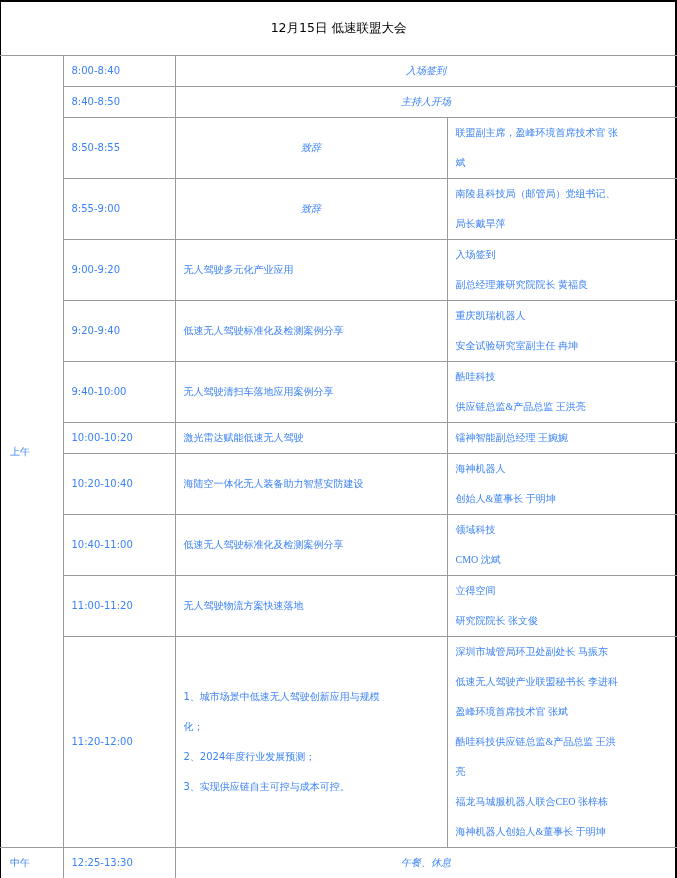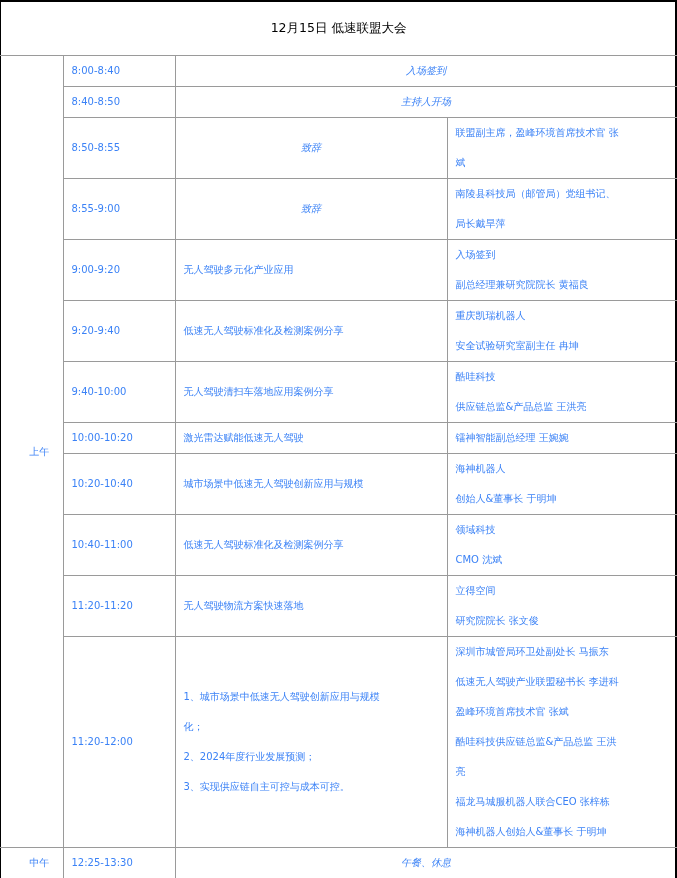--- a/index.html
+++ b/index.html
@@ -3,26 +3,26 @@
 <meta charset="utf-8">
 <style>
   html, body { margin: 0; padding: 0; background: #ffffff; }
   body { width: 677px; height: 878px; overflow: hidden; position: relative;
          font-family: "DejaVu Sans", "Liberation Sans", sans-serif; font-size: 13px; color: #333; }
   .frame { position: absolute; left: 0; top: 0; width: 677px; height: 878px; box-sizing: border-box;
            border-top: 2px solid #000; border-right: 2px solid #000; border-left: 1px solid #000; }
   table { border-collapse: collapse; position: absolute; left: 0; top: 0; width: 677px; table-layout: fixed; }
   td { border: 1.5px solid #9a9a9a; padding: 0 8px; vertical-align: middle; font-size: 10px; line-height: 30px; color: #3b82f6; }
   .title-cell { height: 55px; text-align: center; color: #000000; font-size: 12.5px; border-top: none; border-left: none; border-right: none; }
-  .period { text-align: center; padding-left: 24px; border-left: none; }
+  .period { text-align: left; padding-left: 10px; border-left: none; }
   .center { text-align: center; font-style: italic; }
   .time { padding-left: 8px; }
   .speaker-line { display: block; line-height: 30px; }
   .topic-line { display: block; line-height: 30px; }
-  .speaker { padding-left: 8px; }
+  .speaker { padding-left: 8px; font-family: Liberation Serif, serif; }
   .last td { border-bottom: 2px solid #7f1d1d; }
 </style>
 </head>
 <body>
 
 <div class="frame"></div>
 
 <table>
   <colgroup>
     <col style="width:63px">
@@ -86,36 +86,36 @@
   </tr>
   <tr style="height:30px">
     <td class="time">10:00-10:20</td>
     <td>激光雷达赋能低速无人驾驶</td>
     <td class="speaker">
       <span class="speaker-line">镭神智能副总经理 王婉婉</span>
     </td>
   </tr>
   <tr style="height:60px">
     <td class="time">10:20-10:40</td>
-    <td>城市场景中低速无人驾驶创新应用与规模</td>
+    <td>海陆空一体化无人装备助力智慧安防建设</td>
     <td class="speaker">
       <span class="speaker-line">海神机器人</span>
       <span class="speaker-line">创始人&amp;董事长 于明坤</span>
     </td>
   </tr>
   <tr style="height:60px">
     <td class="time">10:40-11:00</td>
     <td>低速无人驾驶标准化及检测案例分享</td>
     <td class="speaker">
       <span class="speaker-line">领域科技</span>
       <span class="speaker-line">CMO 沈斌</span>
     </td>
   </tr>
   <tr style="height:60px">
-    <td class="time">11:20-11:20</td>
+    <td class="time">11:00-11:20</td>
     <td>无人驾驶物流方案快速落地</td>
     <td class="speaker">
       <span class="speaker-line">立得空间</span>
       <span class="speaker-line">研究院院长 张文俊</span>
     </td>
   </tr>
   <tr style="height:210px">
     <td class="time">11:20-12:00</td>
     <td>
       <span class="topic-line">1、城市场景中低速无人驾驶创新应用与规模</span>

